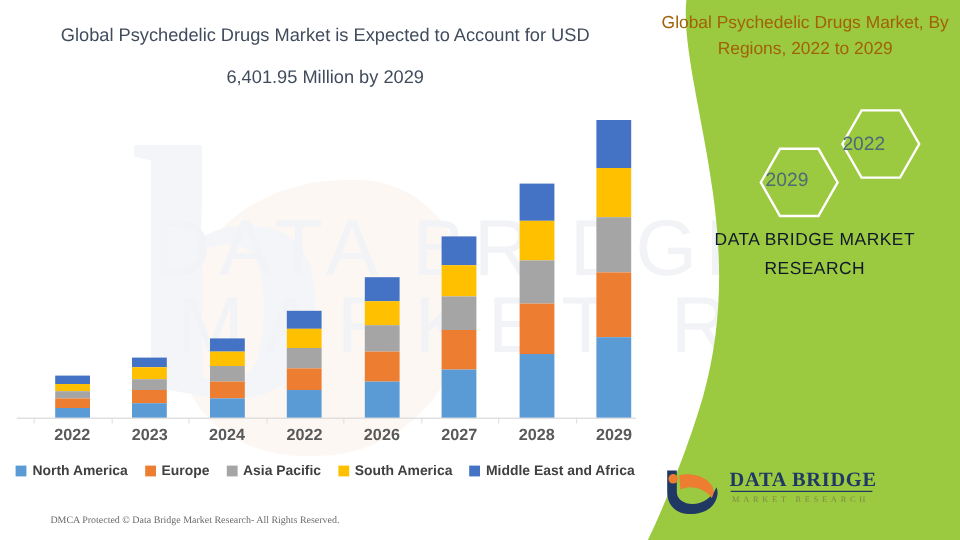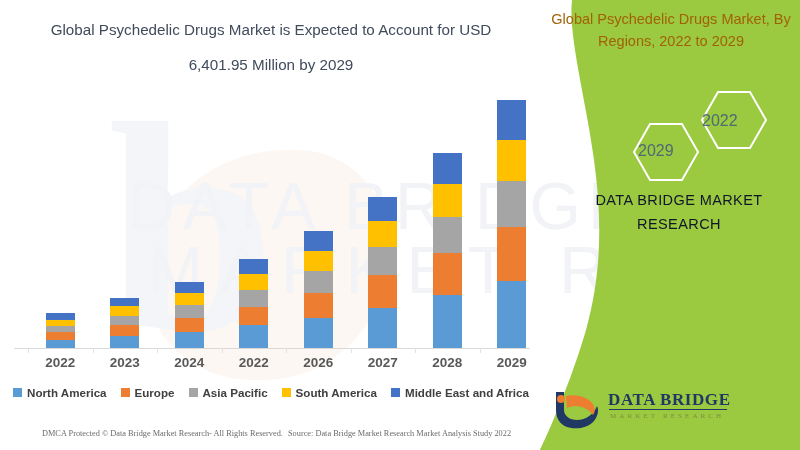--- a/index.html
+++ b/index.html
@@ -366,21 +366,20 @@
       </div>
       <div class="legend-item">
         <span class="legend-swatch" style="background: rgb(255, 192, 0);"></span>
         <span class="legend-label">South America</span>
       </div>
       <div class="legend-item">
         <span class="legend-swatch" style="background: rgb(68, 114, 196);"></span>
         <span class="legend-label">Middle East and Africa</span>
       </div>
     </div>
-  <div id="footer-right">Source: Data Bridge Market Research Market Analysis Study 2022</div>
 
   <div id="green-panel">
     <div class="shape">
       <svg width="272" height="450" viewBox="0 0 272 450" xmlns="http://www.w3.org/2000/svg">
         <path id="green-path" d="M 44,0 L 272,0 L 272,450 L 12,450 C 12,450 40,392 58,330 C 74,272 74,218 66,160 C 58,100 40,36 44,0 Z" fill="#9BC93F"></path>
       </svg>
     </div>
 
     <div id="panel-title">Global Psychedelic Drugs Market, By Regions, 2022 to 2029</div>
 

